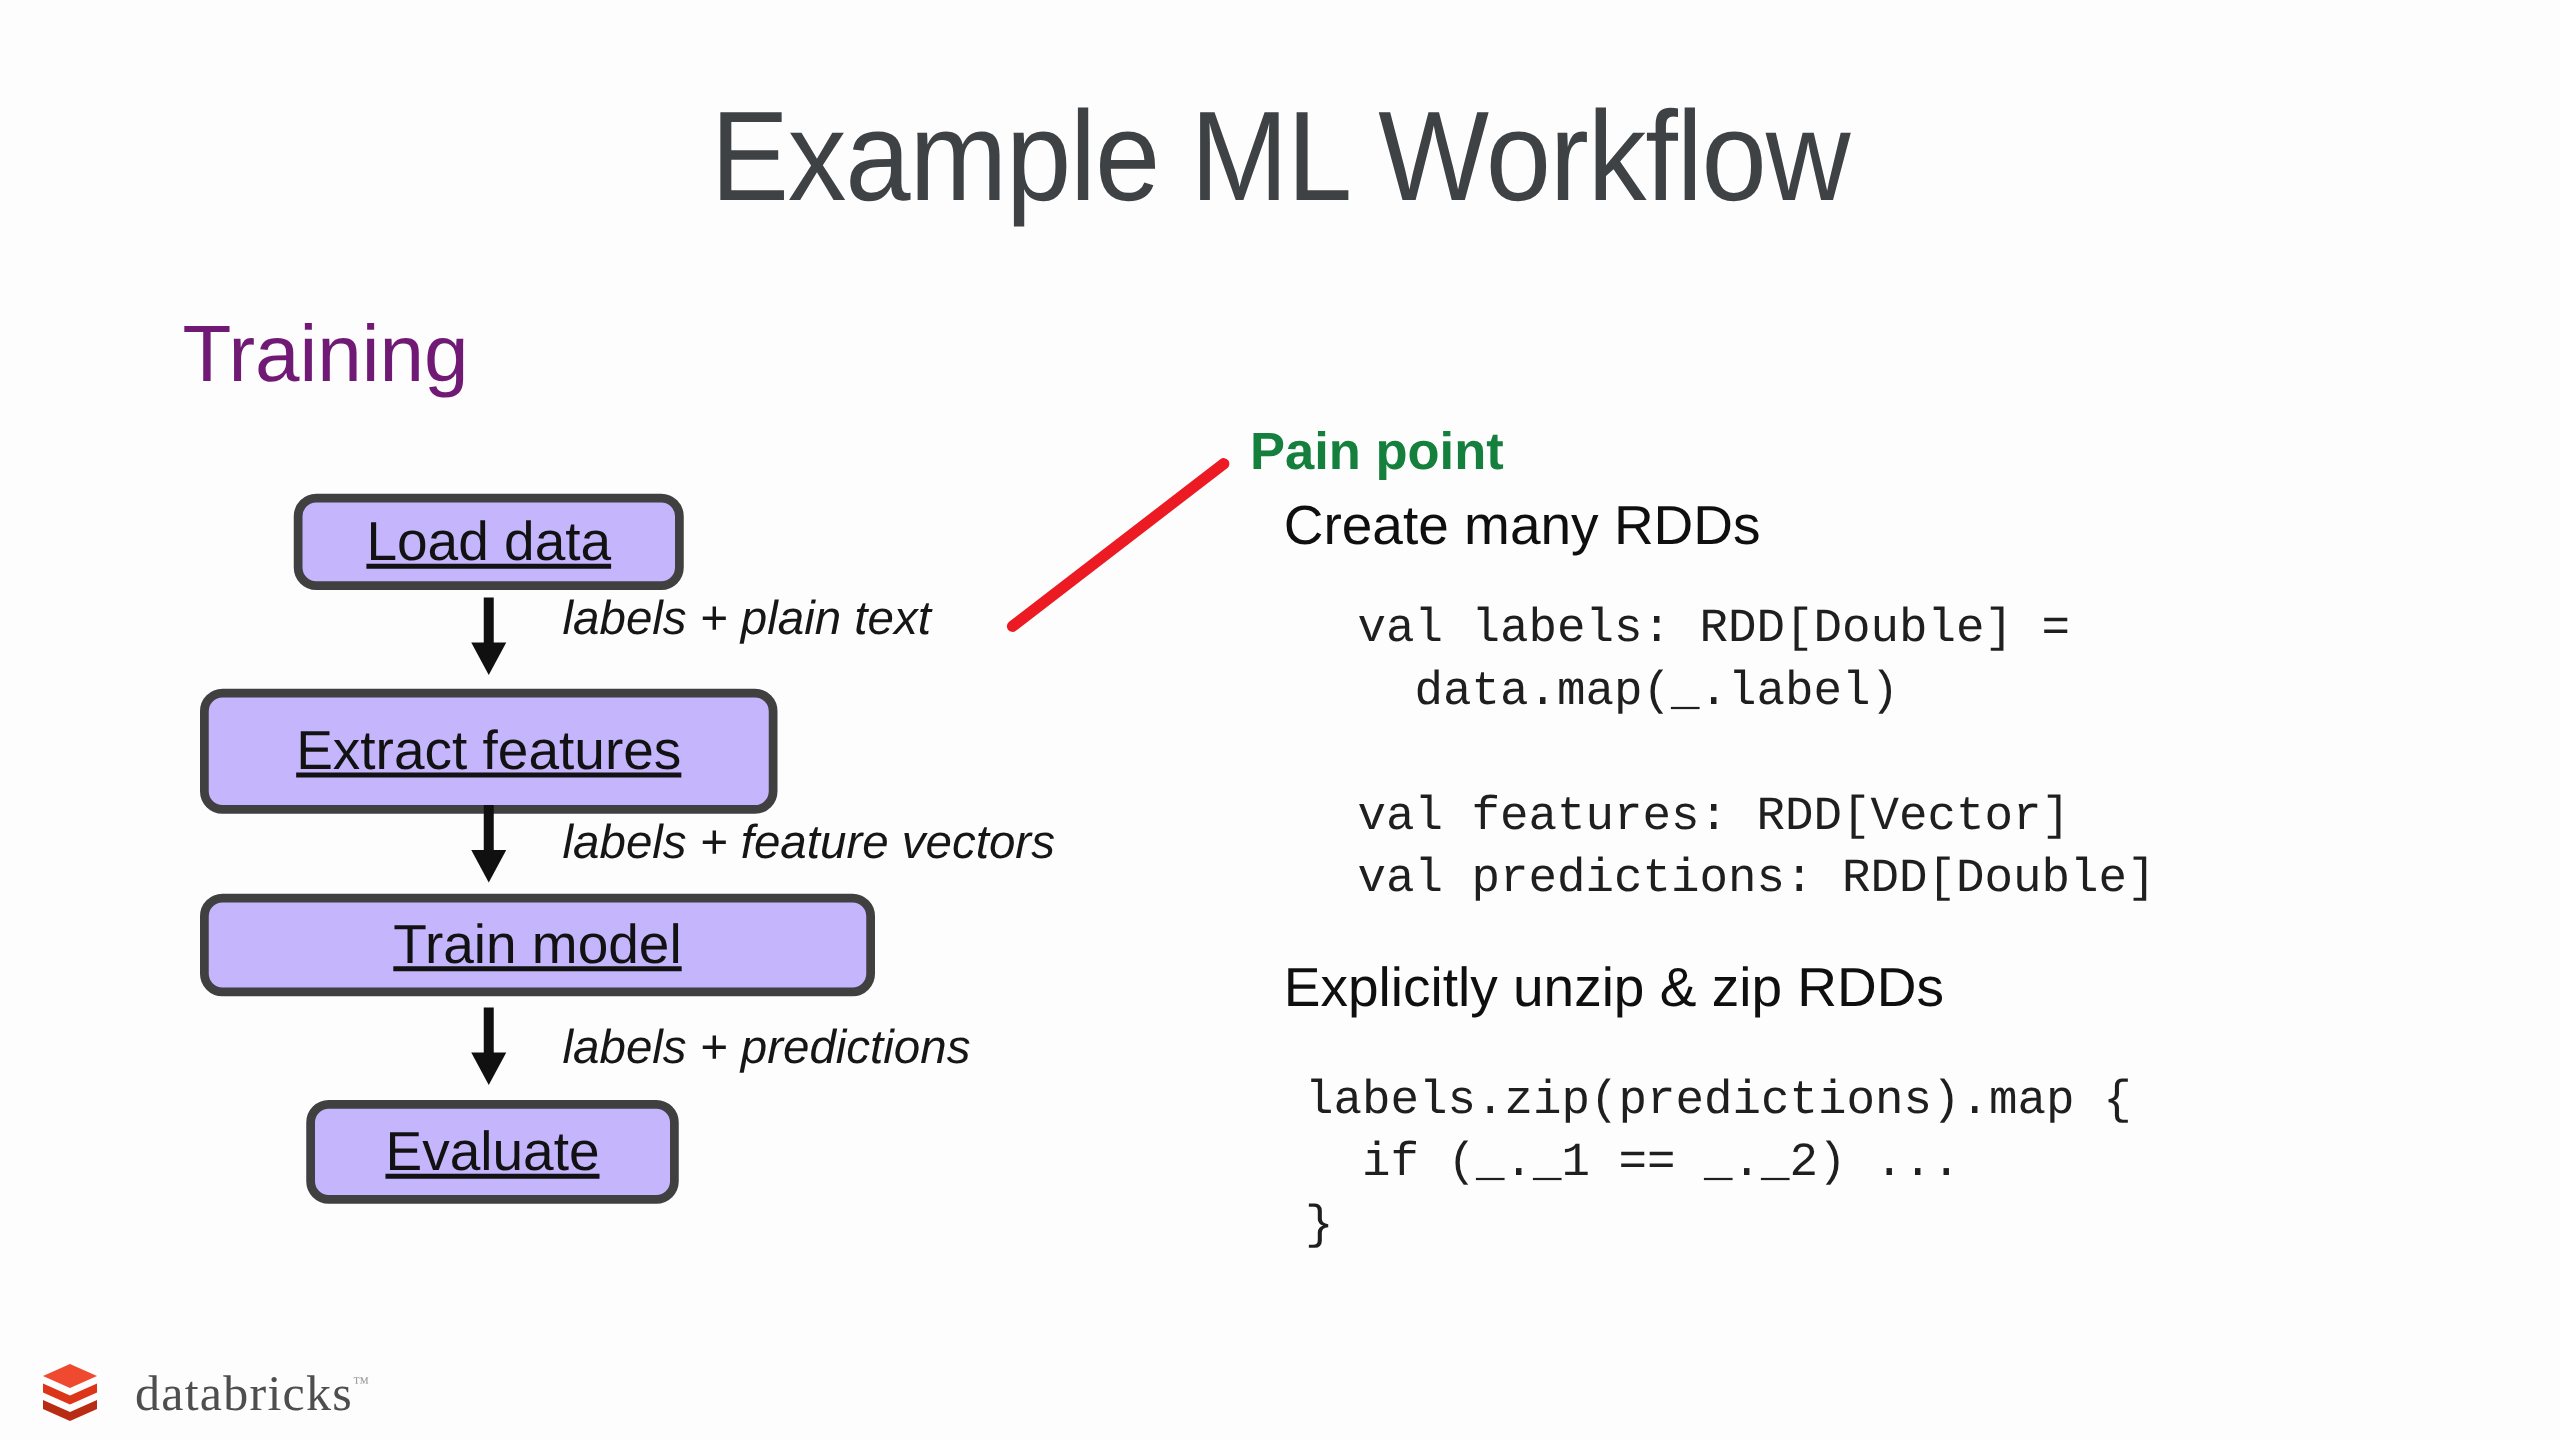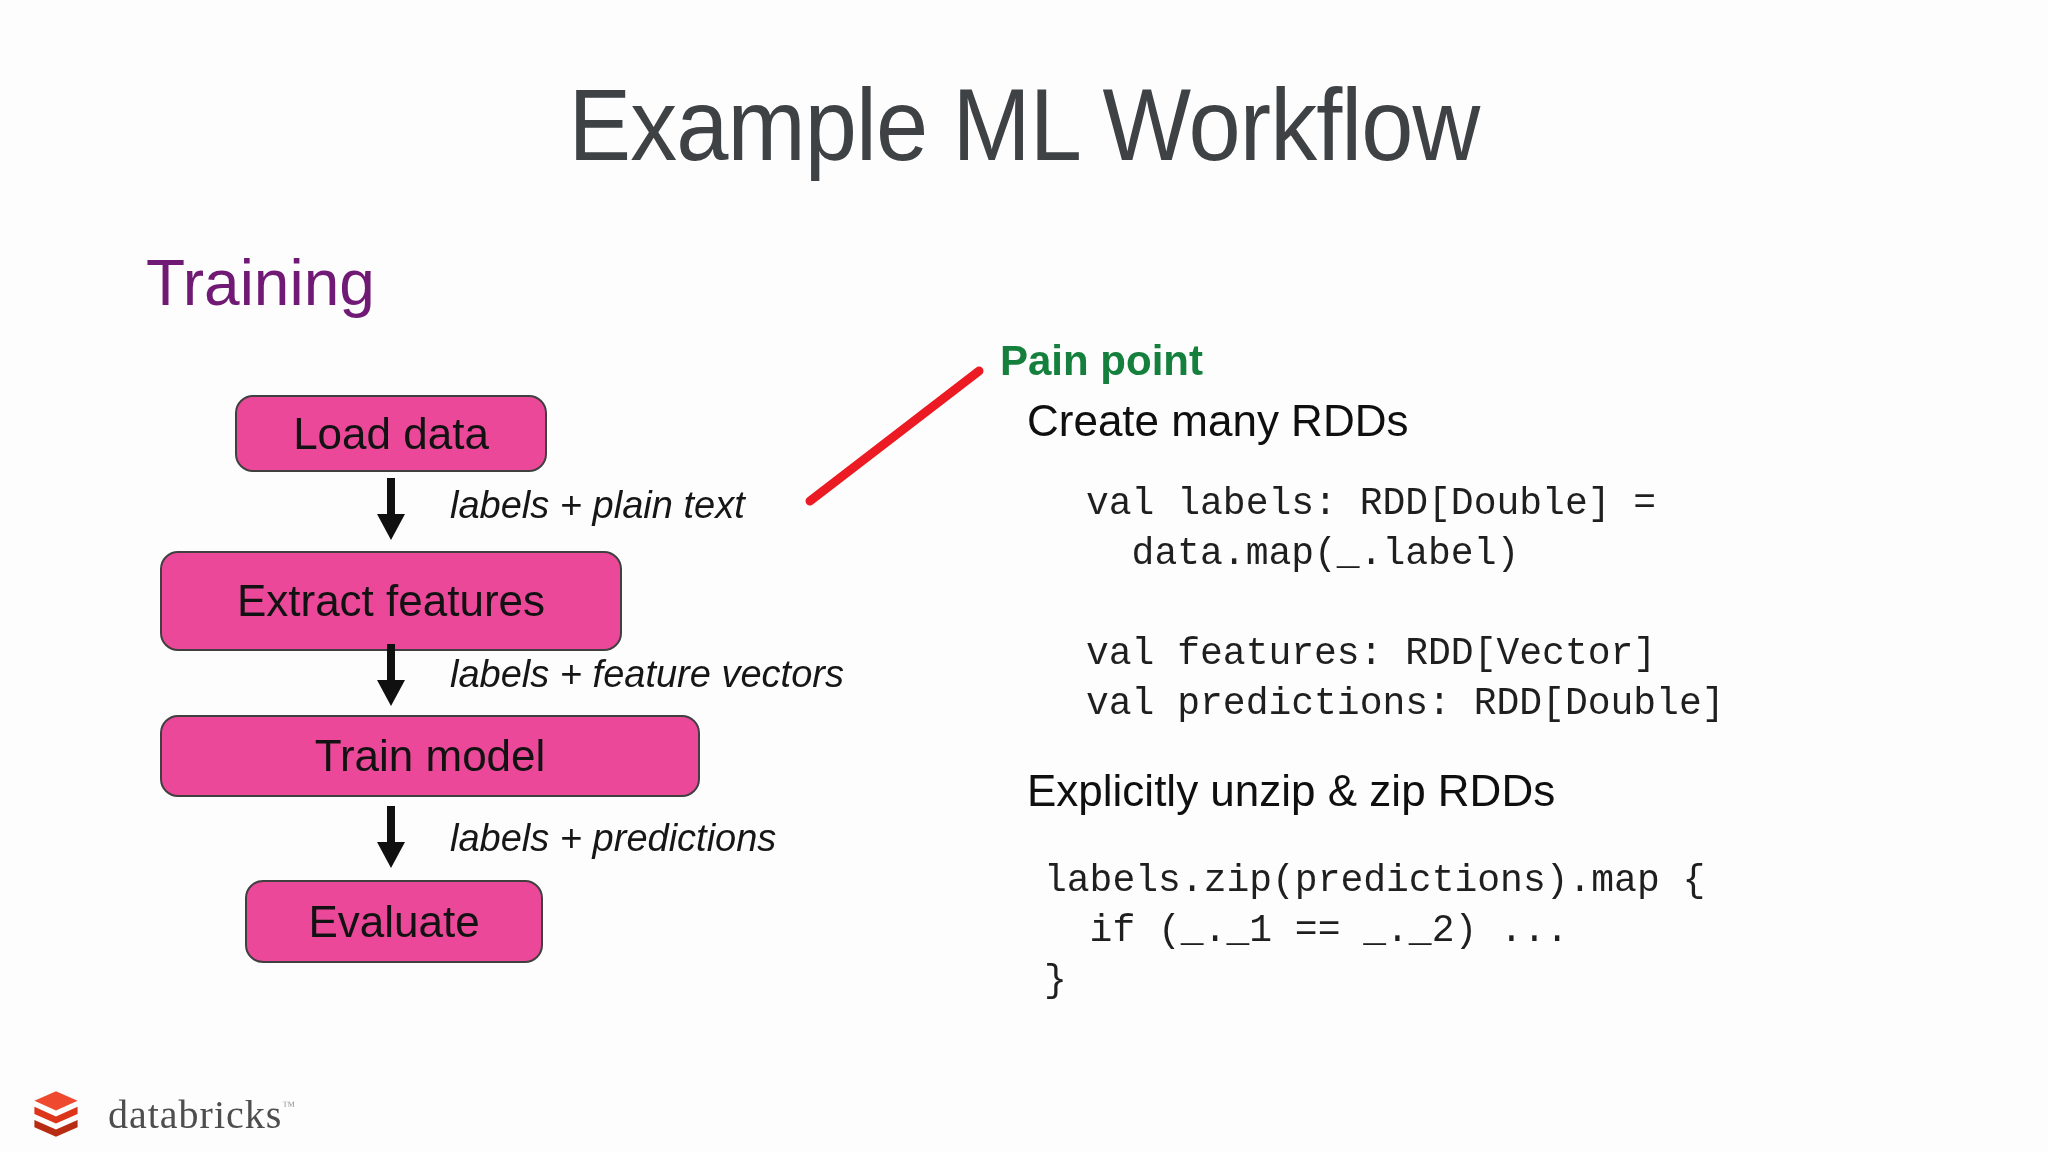--- a/index.html
+++ b/index.html
@@ -18,41 +18,41 @@
     transform:scaleX(.92);transform-origin:center;
     letter-spacing:-1px;
   }
   .training-label{
     left:146px;top:246px;font-size:64px;font-weight:400;color:#701a75;
   }
 
   
   .flow-box{
     box-sizing:border-box;
-    background:#ec4899;
-    border:2px solid #404040;
+    background:#c4b5fd;
+    border:7px solid #404040;
     border-radius:18px;
     display:flex;align-items:center;justify-content:center;
-    font-size:44px;color:#121212;
+    font-size:44px;color:#121212;text-decoration:underline;
   }
   .box-load{left:235px;top:395px;width:312px;height:77px;}
   .box-extract{left:160px;top:551px;width:462px;height:100px;}
   .box-train{left:160px;top:715px;width:540px;height:82px;}
   .box-evaluate{left:245px;top:880px;width:298px;height:83px;}
 
   .flow-arrow{left:373px;width:36px;height:66px;}
   .arrow-1{top:476px;}
   .arrow-2{top:642px;}
   .arrow-3{top:804px;}
 
   .edge-label{
     left:450px;height:46px;line-height:46px;
     font-size:38px;font-style:italic;color:#161616;white-space:nowrap;
   }
-  .edge-1{top:482px;text-align:right;}
+  .edge-1{top:472px;text-align:right;}
   .edge-2{top:651px;}
   .edge-3{top:815px;}
 
   
   .pain-point{
     left:1000px;top:337px;
     font-size:42px;font-weight:700;color:#15803d;white-space:nowrap;
   }
   .connector-svg{left:0;top:0;width:2048px;height:1152px;pointer-events:none;}
 

